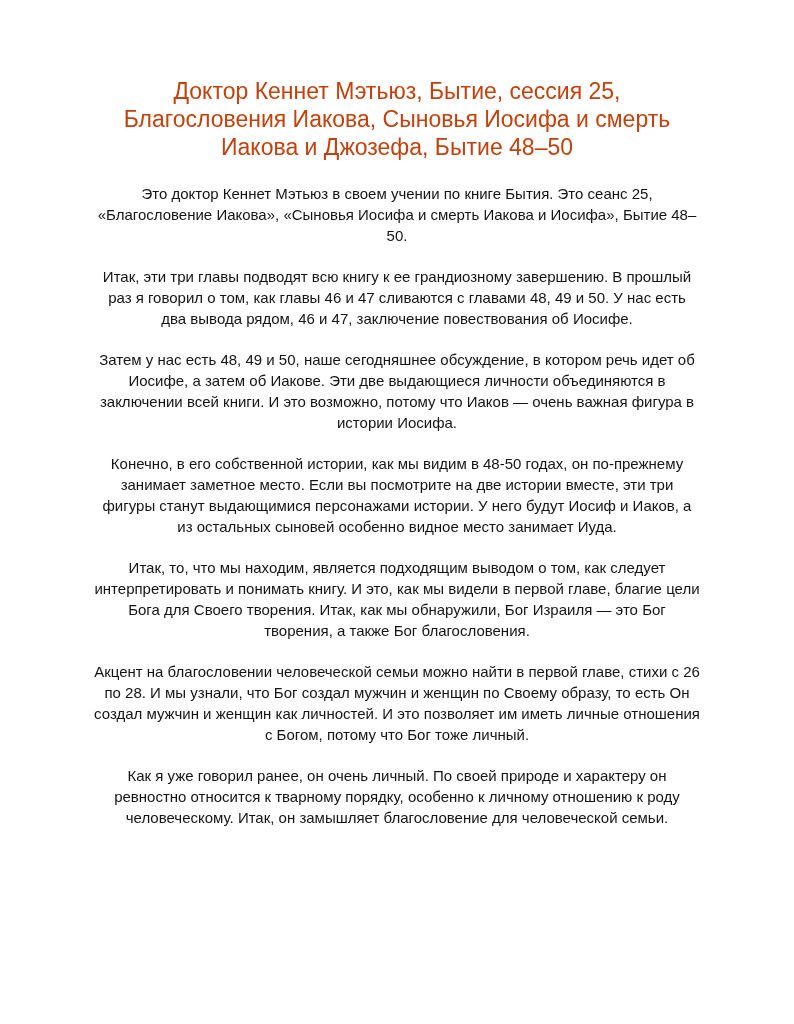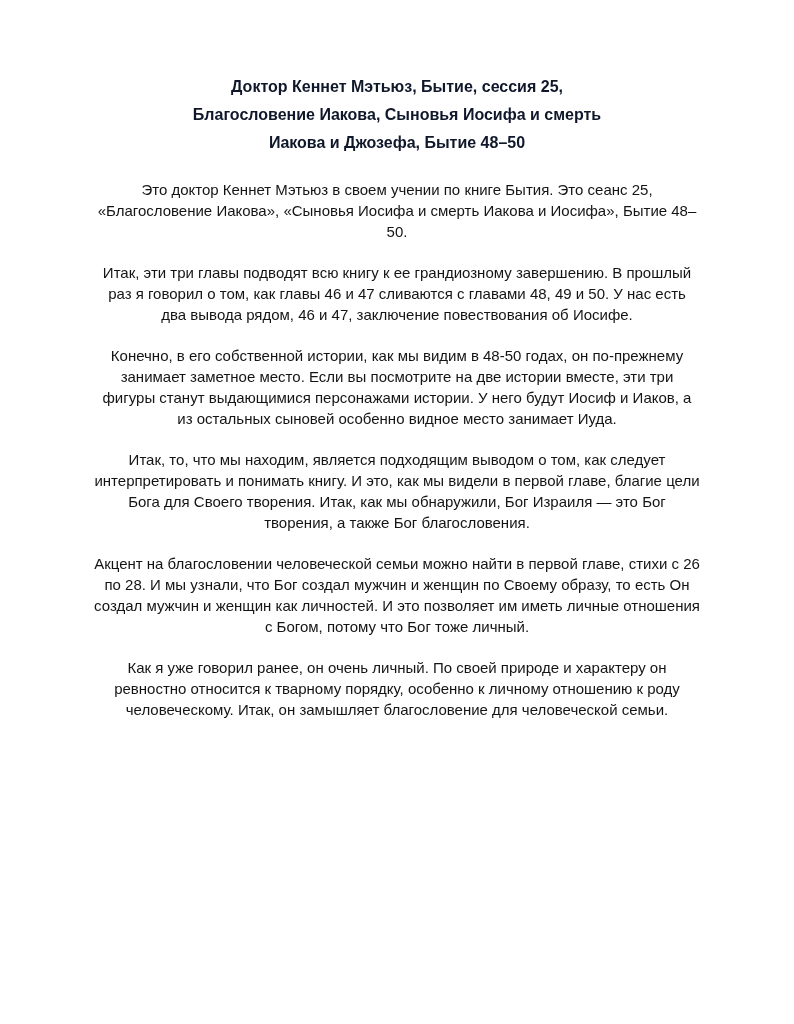--- a/index.html
+++ b/index.html
@@ -12,24 +12,24 @@
     height: 1024px;
     background: #ffffff;
     box-sizing: border-box;
     padding: 62px 94px 0 94px;
     font-family: "Liberation Sans", sans-serif;
     color: #141414;
     overflow: hidden;
   }
   .title {
     text-align: center;
-    font-weight: bold;
-    font-size: 16px;
+    font-weight: normal;
+    font-size: 23px;
     line-height: 28px;
-    color: #0f172a;
+    color: #c2410c;
   }
   .title .title-line {
     display: block;
   }
   .copyright {
     text-align: center;
     font-family: "Liberation Serif", serif;
     font-size: 15px;
     line-height: 20px;
     margin-top: 2px;
@@ -45,27 +45,28 @@
     text-align: center;
   }
 </style>
 </head>
 <body>
 
 <div class="page">
 
   <h1 class="title">
     <span class="title-line">Доктор Кеннет Мэтьюз, Бытие, сессия 25,</span>
-    <span class="title-line">Благословение Иакова, Сыновья Иосифа и смерть</span>
+    <span class="title-line">Благословения Иакова, Сыновья Иосифа и смерть</span>
     <span class="title-line">Иакова и Джозефа, Бытие 48–50</span>
   </h1>
 
 
   <div class="body-text">
     <p>Это доктор Кеннет Мэтьюз в своем учении по книге Бытия. Это сеанс 25, «Благословение Иакова», «Сыновья Иосифа и смерть Иакова и Иосифа», Бытие 48–50.</p>
     <p>Итак, эти три главы подводят всю книгу к ее грандиозному завершению. В прошлый раз я говорил о том, как главы 46 и 47 сливаются с главами 48, 49 и 50. У нас есть два вывода рядом, 46 и 47, заключение повествования об Иосифе.</p>
+    <p>Затем у нас есть 48, 49 и 50, наше сегодняшнее обсуждение, в котором речь идет об Иосифе, а затем об Иакове. Эти две выдающиеся личности объединяются в заключении всей книги. И это возможно, потому что Иаков — очень важная фигура в истории Иосифа.</p>
     <p>Конечно, в его собственной истории, как мы видим в 48-50 годах, он по-прежнему занимает заметное место. Если вы посмотрите на две истории вместе, эти три фигуры станут выдающимися персонажами истории. У него будут Иосиф и Иаков, а из остальных сыновей особенно видное место занимает Иуда.</p>
     <p>Итак, то, что мы находим, является подходящим выводом о том, как следует интерпретировать и понимать книгу. И это, как мы видели в первой главе, благие цели Бога для Своего творения. Итак, как мы обнаружили, Бог Израиля — это Бог творения, а также Бог благословения.</p>
     <p>Акцент на благословении человеческой семьи можно найти в первой главе, стихи с 26 по 28. И мы узнали, что Бог создал мужчин и женщин по Своему образу, то есть Он создал мужчин и женщин как личностей. И это позволяет им иметь личные отношения с Богом, потому что Бог тоже личный.</p>
     <p>Как я уже говорил ранее, он очень личный. По своей природе и характеру он ревностно относится к тварному порядку, особенно к личному отношению к роду человеческому. Итак, он замышляет благословение для человеческой семьи.</p>
   </div>
 
 </div>
 
 </body></html>

